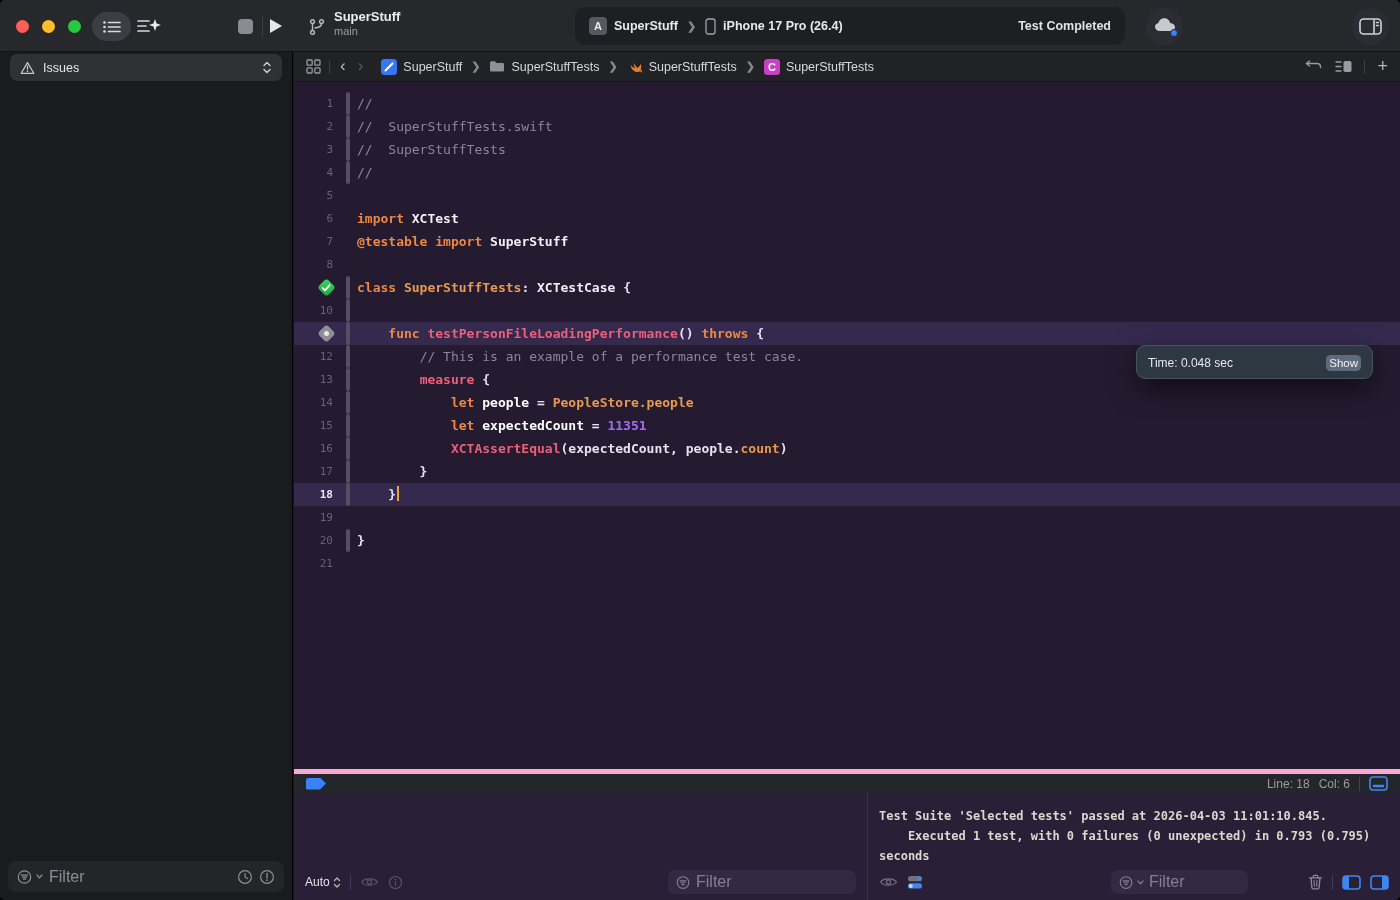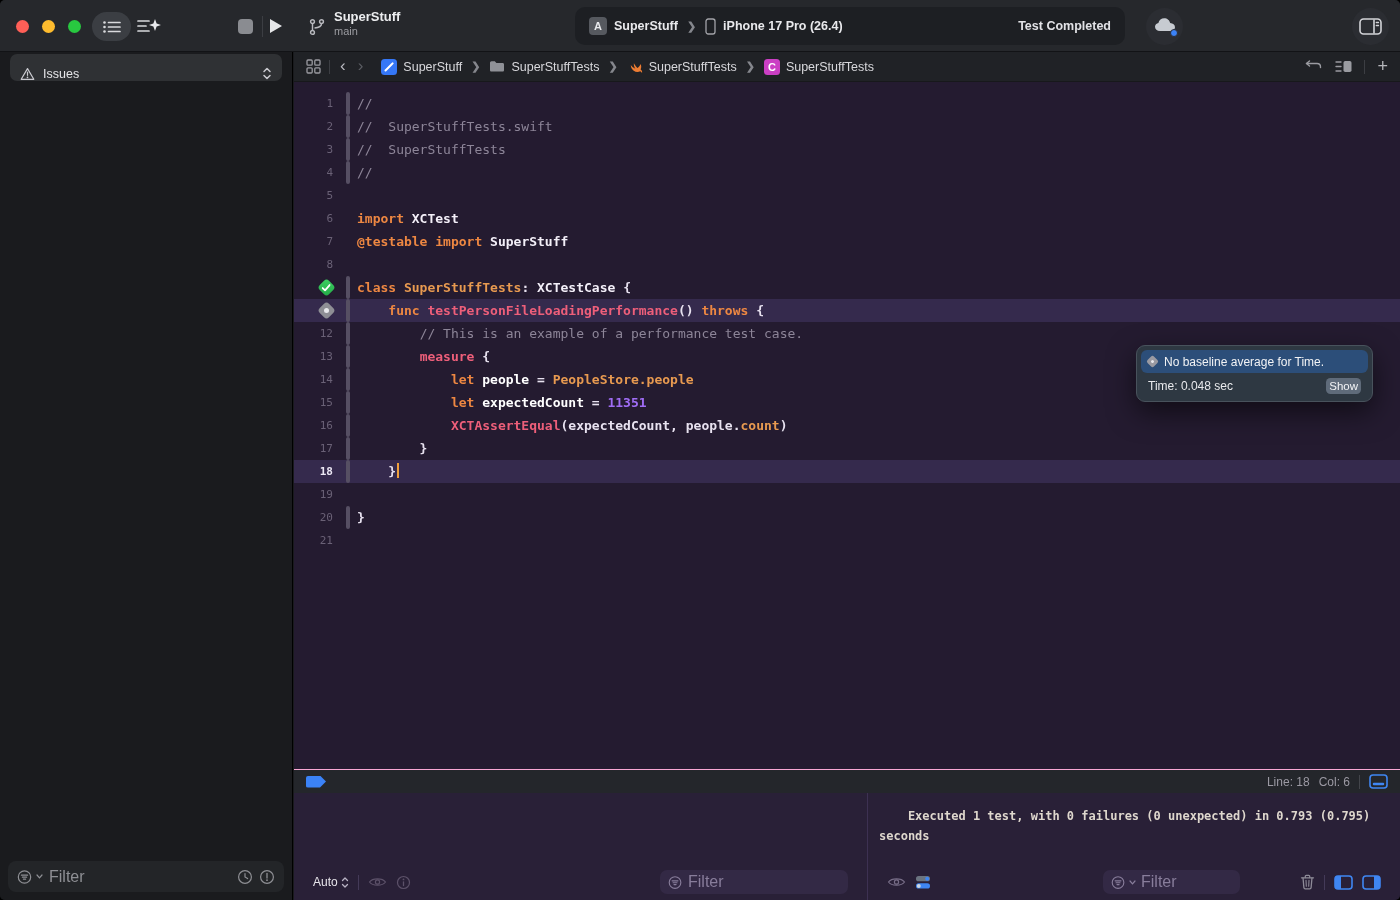--- a/index.html
+++ b/index.html
@@ -32,21 +32,21 @@
   .run-status { margin-left:auto; color:#e2e2e6; font-size:12.5px; font-weight:600; }
 
   .circle-btn { position:absolute; top:8px; width:37px; height:37px; border-radius:50%; background:#2b2d32; display:flex; align-items:center; justify-content:center; }
   .cloud-btn { left:1146px; }
   .inspector-btn { left:1352px; }
   .cloud-wrap { position:relative; }
   .cloud-dot { position:absolute; right:-2px; bottom:-1px; width:8px; height:8px; border-radius:50%; background:#3b82f7; border:1.5px solid #2b2d32; }
 
   
   .sidebar { position:absolute; top:52px; left:0; bottom:0; width:293px; background:#1a1b1e; border-right:1px solid #000; }
-  .issues-pill { position:absolute; top:2px; left:10px; right:10px; height:27px; background:#2f3134; border-radius:7px; display:flex; align-items:flex-end; padding:0 10px; gap:8px; }
+  .issues-pill { position:absolute; top:2px; left:10px; right:10px; height:27px; background:#2f3134; border-radius:7px; display:flex; align-items:center; padding:0 10px; gap:8px; }
   .issues-label { color:#e6e6e9; font-size:12.5px; }
   .issues-chev { margin-left:auto; }
   .sidebar-filter { position:absolute; bottom:8px; left:8px; right:8px; height:31px; background:#232528; border-radius:8px; display:flex; align-items:center; padding:0 9px; gap:6px; }
   .filter-placeholder { color:#8e8f94; font-size:16px; }
 
   
   .main { position:absolute; top:52px; left:294px; right:0; bottom:0; }
 
   .jumpbar { position:absolute; top:0; left:0; right:0; height:30px; background:#202226; border-bottom:1px solid #17181b; display:flex; align-items:center; padding:0 12px; gap:8px; }
   .jb-sep { width:1px; height:14px; background:#3c3e43; }
@@ -90,33 +90,33 @@
   .popover { position:absolute; left:842px; top:293px; width:237px; background:#2e3842; border:1px solid #48525c; border-radius:9px; box-shadow:0 10px 28px rgba(0,0,0,.55); padding:4px; z-index:5; }
   .pop-row1 { background:#2c4e79; border-radius:6px; height:23px; display:flex; align-items:center; gap:7px; padding:0 7px; }
   .pop-msg { color:#f2f3f5; font-size:12px; }
   .pop-diamond { width:9px; height:9px; border-radius:2px; background:#9a9aa2; transform:rotate(45deg); display:flex; align-items:center; justify-content:center; flex:0 0 9px; }
   .pop-diamond i { width:3.5px; height:3.5px; border-radius:50%; background:#e8e8ec; display:block; }
   .pop-row2 { height:24px; display:flex; align-items:center; padding:1px 7px 0; }
   .pop-time { color:#e8e9ec; font-size:12px;text-align:center; }
   .show-btn { margin-left:auto; background:#5f6b7a; color:#f2f3f5; font-size:11.5px; border-radius:4.5px; padding:2px 3px; }
 
   
-  .debugbar { position:absolute; top:717px; left:0; right:0; height:24px; background:#24262b; border-top:1px solid #f9a8d4; display:flex; align-items:center; padding:0 12px; }
+  .debugbar { position:absolute; top:717px; left:0; right:0; height:24px; background:#24262b; border-top:5px solid #f9a8d4; display:flex; align-items:center; padding:0 12px; }
   .bp-tag { width:20px; height:12px; background:#3b82f7; border-radius:2px; clip-path:polygon(0 0, 70% 0, 100% 50%, 70% 100%, 0 100%); }
   .status-right { margin-left:auto; display:flex; align-items:center; gap:9px; }
   .linecol { color:#9b99a3; font-size:12px; }
   .status-sep { width:1px; height:14px; background:#43454b; }
 
   
   .debugarea { position:absolute; top:741px; left:0; right:0; bottom:0; background:#292037; display:flex; }
   .vars { position:relative; width:574px; flex:0 0 574px; border-right:1px solid #3d3152; }
   .console { position:relative; flex:1; }
   .console-text { padding:13px 10px 0 11px; }
   .console-line { font-family:"DejaVu Sans Mono", "Liberation Mono", monospace; font-size:12px; font-weight:700; color:#ded7cd; line-height:20px; white-space:pre; }
-  .panel-footer { position:absolute; left:0; right:0; bottom:3px; height:30px; display:flex; align-items:center; padding:0 19px; gap:9px; }
+  .panel-footer { position:absolute; left:0; right:0; bottom:3px; height:30px; display:flex; align-items:center; padding:0 11px; gap:9px; }
   .auto-label { color:#e6e4ea; font-size:12px; display:flex; align-items:center; gap:3px; }
   .foot-sep { width:1px; height:15px; background:#443a58; }
   .filter-field { height:24px; background:#332945; border-radius:7px; display:flex; align-items:center; padding:0 8px; gap:5px; }
   .filter-field .filter-placeholder { color:#887d9b; }
   .vars-filter { margin-left:auto; width:188px; }
   .console-filter { width:137px; }
   .spacer { flex:1; }
 </style>
 </head>
 <body>
@@ -358,20 +358,27 @@
             <div class="gutter">
               <div class="mark pass">
                 <svg width="9" height="8" viewBox="0 0 9 8">
                   <path d="M1 4.2 L3.4 6.5 L8 1.2" fill="none" stroke="#fff" stroke-width="1.8" stroke-linecap="round" stroke-linejoin="round"></path>
                 </svg>
               </div>
             </div>
             <div class="chbar"></div>
             <pre class="code-text"><span class="tk-k">class</span><span class="tk-pl"> </span><span class="tk-tn">SuperStuffTests</span><span class="tk-pl">: </span><span class="tk-ty">XCTestCase</span><span class="tk-pl"> {</span></pre>
           </div>
+          <div class="code-row">
+            <div class="gutter">
+              <span class="lnum">10</span>
+            </div>
+            <div class="chbar"></div>
+            <pre class="code-text"></pre>
+          </div>
           <div class="code-row hl">
             <div class="gutter">
               <div class="mark measure">
                 <span class="dot"></span>
               </div>
             </div>
             <div class="chbar"></div>
             <pre class="code-text"><span class="tk-pl">    </span><span class="tk-k">func</span><span class="tk-pl"> </span><span class="tk-fn">testPersonFileLoadingPerformance</span><span class="tk-pl">() </span><span class="tk-k">throws</span><span class="tk-pl"> {</span></pre>
           </div>
           <div class="code-row">
@@ -439,26 +446,20 @@
           <div class="code-row">
             <div class="gutter">
               <span class="lnum">21</span>
             </div>
             <pre class="code-text"></pre>
           </div>
         </div>
     </div>
 
     <div class="popover">
-      <div class="pop-row1">
-        <span class="pop-diamond">
-            <i></i>
-          </span>
-        <span class="pop-msg">No baseline average for Time.</span>
-      </div>
       <div class="pop-row2">
         <span class="pop-time">Time: 0.048 sec</span>
         <span class="show-btn">Show</span>
       </div>
     </div>
 
     <div class="debugbar">
       <span class="bp-tag"></span>
       <div class="status-right">
         <span class="linecol">Line: 18</span>
@@ -499,20 +500,21 @@
               <line x1="5.4" y1="8.2" x2="9.6" y2="8.2" stroke="#887d9b" stroke-width="1.2" stroke-linecap="round"></line>
               <line x1="6.4" y1="10.2" x2="8.6" y2="10.2" stroke="#887d9b" stroke-width="1.2" stroke-linecap="round"></line>
             </svg>
             <span class="filter-placeholder">Filter</span>
           </div>
         </div>
       </div>
 
       <div class="console">
         <div class="console-text">
+          <div class="console-line">Test Suite 'Selected tests' passed at 2026-04-03 11:01:10.845.</div>
           <div class="console-line">    Executed 1 test, with 0 failures (0 unexpected) in 0.793 (0.795)</div>
           <div class="console-line">seconds</div>
         </div>
         <div class="panel-footer">
           <svg width="19" height="12" viewBox="0 0 19 12">
             <path d="M1.5 6 C4.5 1.8 14.5 1.8 17.5 6 C14.5 10.2 4.5 10.2 1.5 6 Z" fill="none" stroke="#776d87" stroke-width="1.2"></path>
             <circle cx="9.5" cy="6" r="2.1" fill="none" stroke="#776d87" stroke-width="1.2"></circle>
           </svg>
           <svg width="16" height="15" viewBox="0 0 16 15">
             <rect x="1" y="1" width="14" height="5.3" rx="2.6" fill="#6b7480"></rect>

